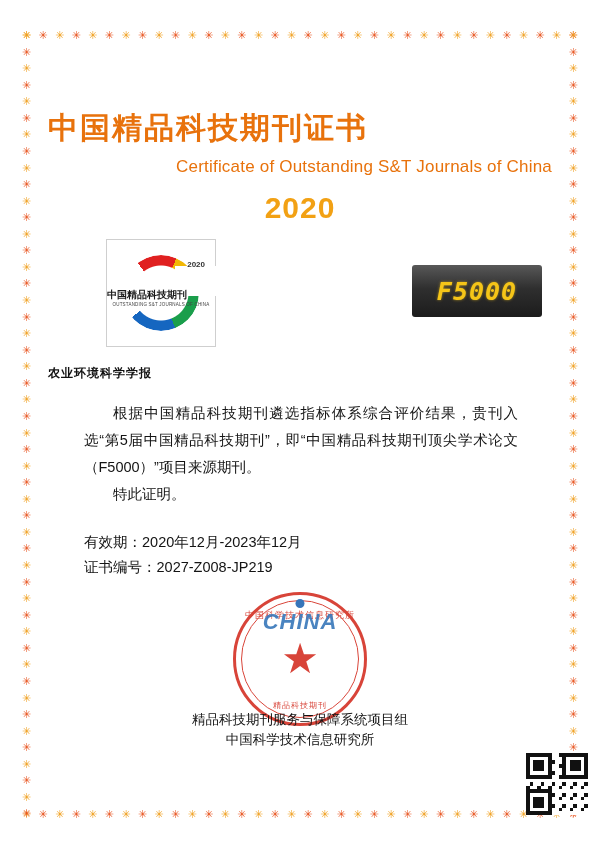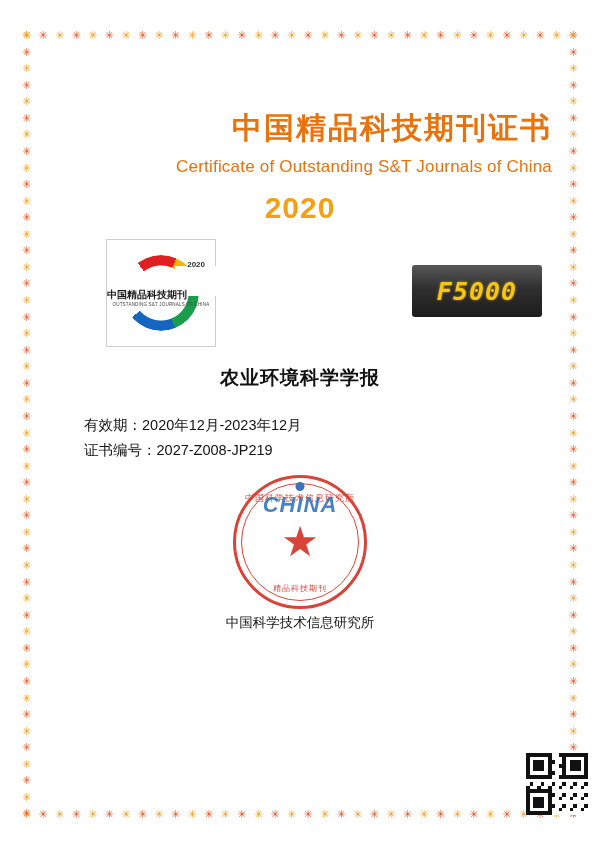--- a/index.html
+++ b/index.html
@@ -61,21 +61,21 @@
   
   .content {
     position: absolute;
     left: 48px;
     top: 56px;
     width: 504px;
     height: 740px;
   }
 
   .title-cn {
-    text-align: right;
+    text-align: left;
     font-size: 30px;
     font-weight: bold;
     color: #e8720c;
     letter-spacing: 2px;
     margin-top: 52px;
     font-family: "Liberation Sans", sans-serif;
   }
   .title-en {
     text-align: right;
     font-size: 17px;
@@ -179,22 +179,21 @@
     font-size: 25px;
     font-weight: bold;
     font-style: italic;
     color: #f5c518;
     letter-spacing: 1px;
     text-shadow: 0 0 3px rgba(245,197,24,0.6);
   }
 
   
   .journal-name {
-    text-align: center;
-    font-size: 19px;
+    font-size: 12px;
     font-weight: bold;
     color: #111;
     margin-top: 6px;
     letter-spacing: 1px;
   }
   .body-text {
     margin-top: 18px;
     padding: 0 34px 0 36px;
     font-size: 14.5px;
     line-height: 27px;
@@ -510,36 +509,41 @@
         <div class="c-text-en">OUTSTANDING S&amp;T JOURNALS OF CHINA</div>
       </div>
 
       <div class="f5000">
         <span>F5000</span>
       </div>
     </div>
 
     <div class="journal-name">农业环境科学学报</div>
 
+    <div class="body-text">
+      <p class="indent">根据中国精品科技期刊遴选指标体系综合评价结果，贵刊入选“第5届中国精品科技期刊”，即“中国精品科技期刊顶尖学术论文（F5000）”项目来源期刊。</p>
+      <p class="indent">特此证明。</p>
+    </div>
 
     <div class="meta">
       <div>有效期：2020年12月-2023年12月</div>
       <div>证书编号：2027-Z008-JP219</div>
     </div>
 
     <div class="seal-area">
       <div class="seal">
         <div class="seal-inner"></div>
         <div class="seal-top-text">中国科学技术信息研究所</div>
         <div class="seal-star">★</div>
         <div class="seal-bottom-text">精品科技期刊</div>
         <div class="istic-dot"></div>
         <div class="istic-logo">CHINA</div>
       </div>
       <div class="signature">
+        <div>精品科技期刊服务与保障系统项目组</div>
         <div>中国科学技术信息研究所</div>
       </div>
     </div>
 
   </div>
 
   <div class="qr">
     <div class="qr-grid" id="qr-grid">
         <i class="on"></i>
         <i class="on"></i>

